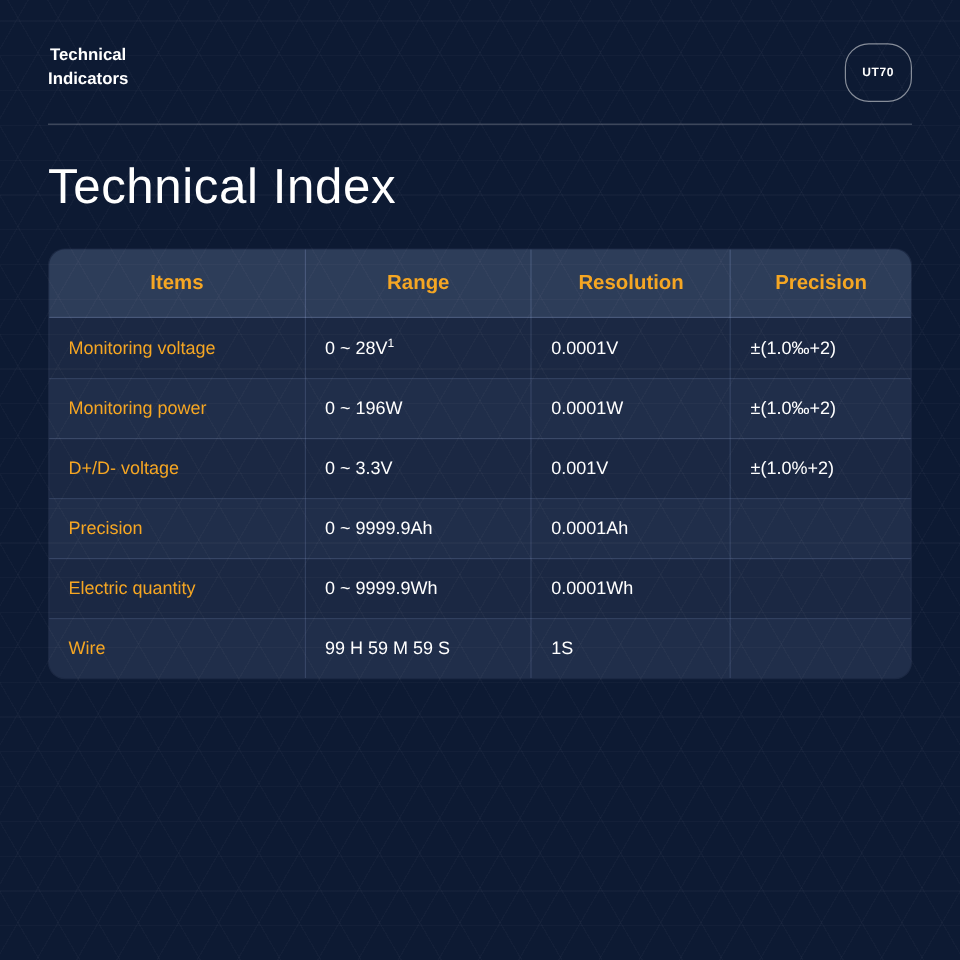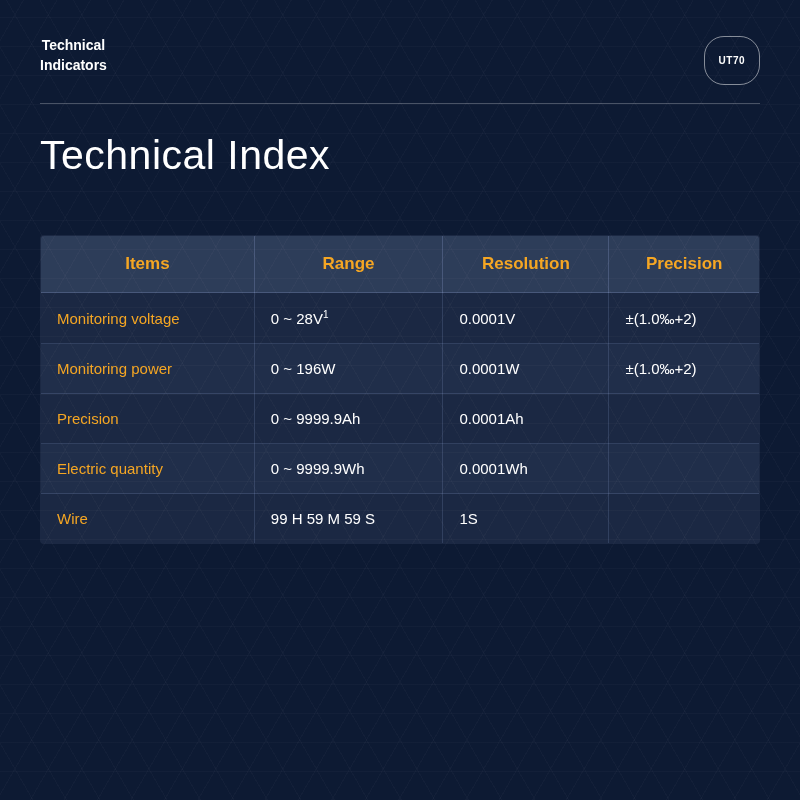--- a/index.html
+++ b/index.html
@@ -96,23 +96,22 @@
     
     .table-wrapper {
       flex: 1;
     }
 
     table {
       width: 100%;
       border-collapse: collapse;
       background: rgba(200, 220, 255, 0.08);
       border: 1px solid rgba(180, 200, 255, 0.2);
-      border-radius: 4px;
+      border-radius: 14px;
       overflow: hidden;
-      margin-top: 28px;
     }
 
     thead tr {
       background: rgba(180, 210, 255, 0.12);
     }
 
     th {
       color: #f5a623;
       font-size: 17px;
       font-weight: 600;
@@ -180,20 +179,26 @@
             <td>0.0001V</td>
             <td>±(1.0‰+2)</td>
           </tr>
           <tr>
             <td>Monitoring power</td>
             <td>0 ~ 196W</td>
             <td>0.0001W</td>
             <td>±(1.0‰+2)</td>
           </tr>
           <tr>
+            <td>D+/D- voltage</td>
+            <td>0 ~ 3.3V</td>
+            <td>0.001V</td>
+            <td>±(1.0%+2)</td>
+          </tr>
+          <tr>
             <td>Precision</td>
             <td>0 ~ 9999.9Ah</td>
             <td>0.0001Ah</td>
             <td></td>
           </tr>
           <tr>
             <td>Electric quantity</td>
             <td>0 ~ 9999.9Wh</td>
             <td>0.0001Wh</td>
             <td></td>

